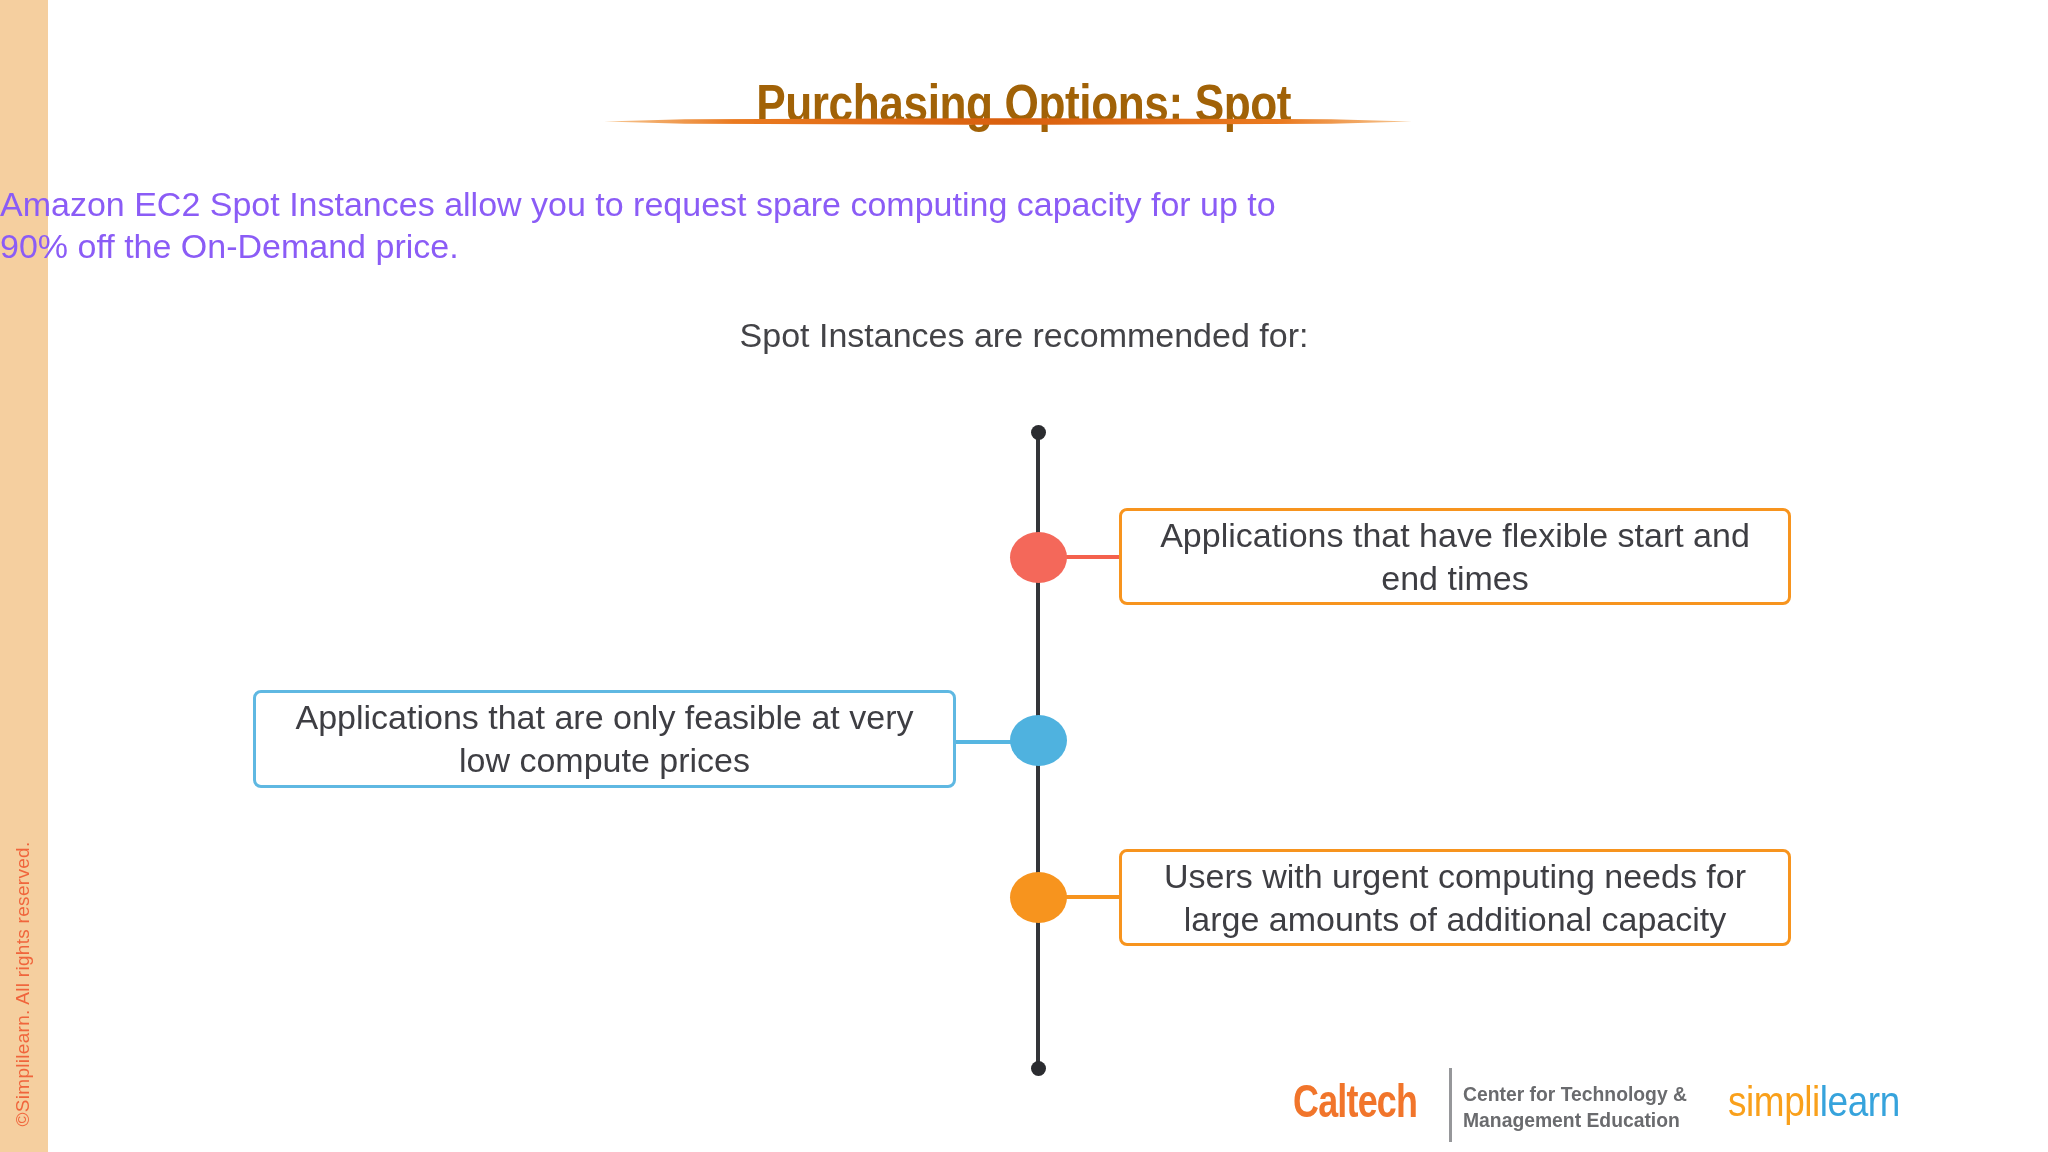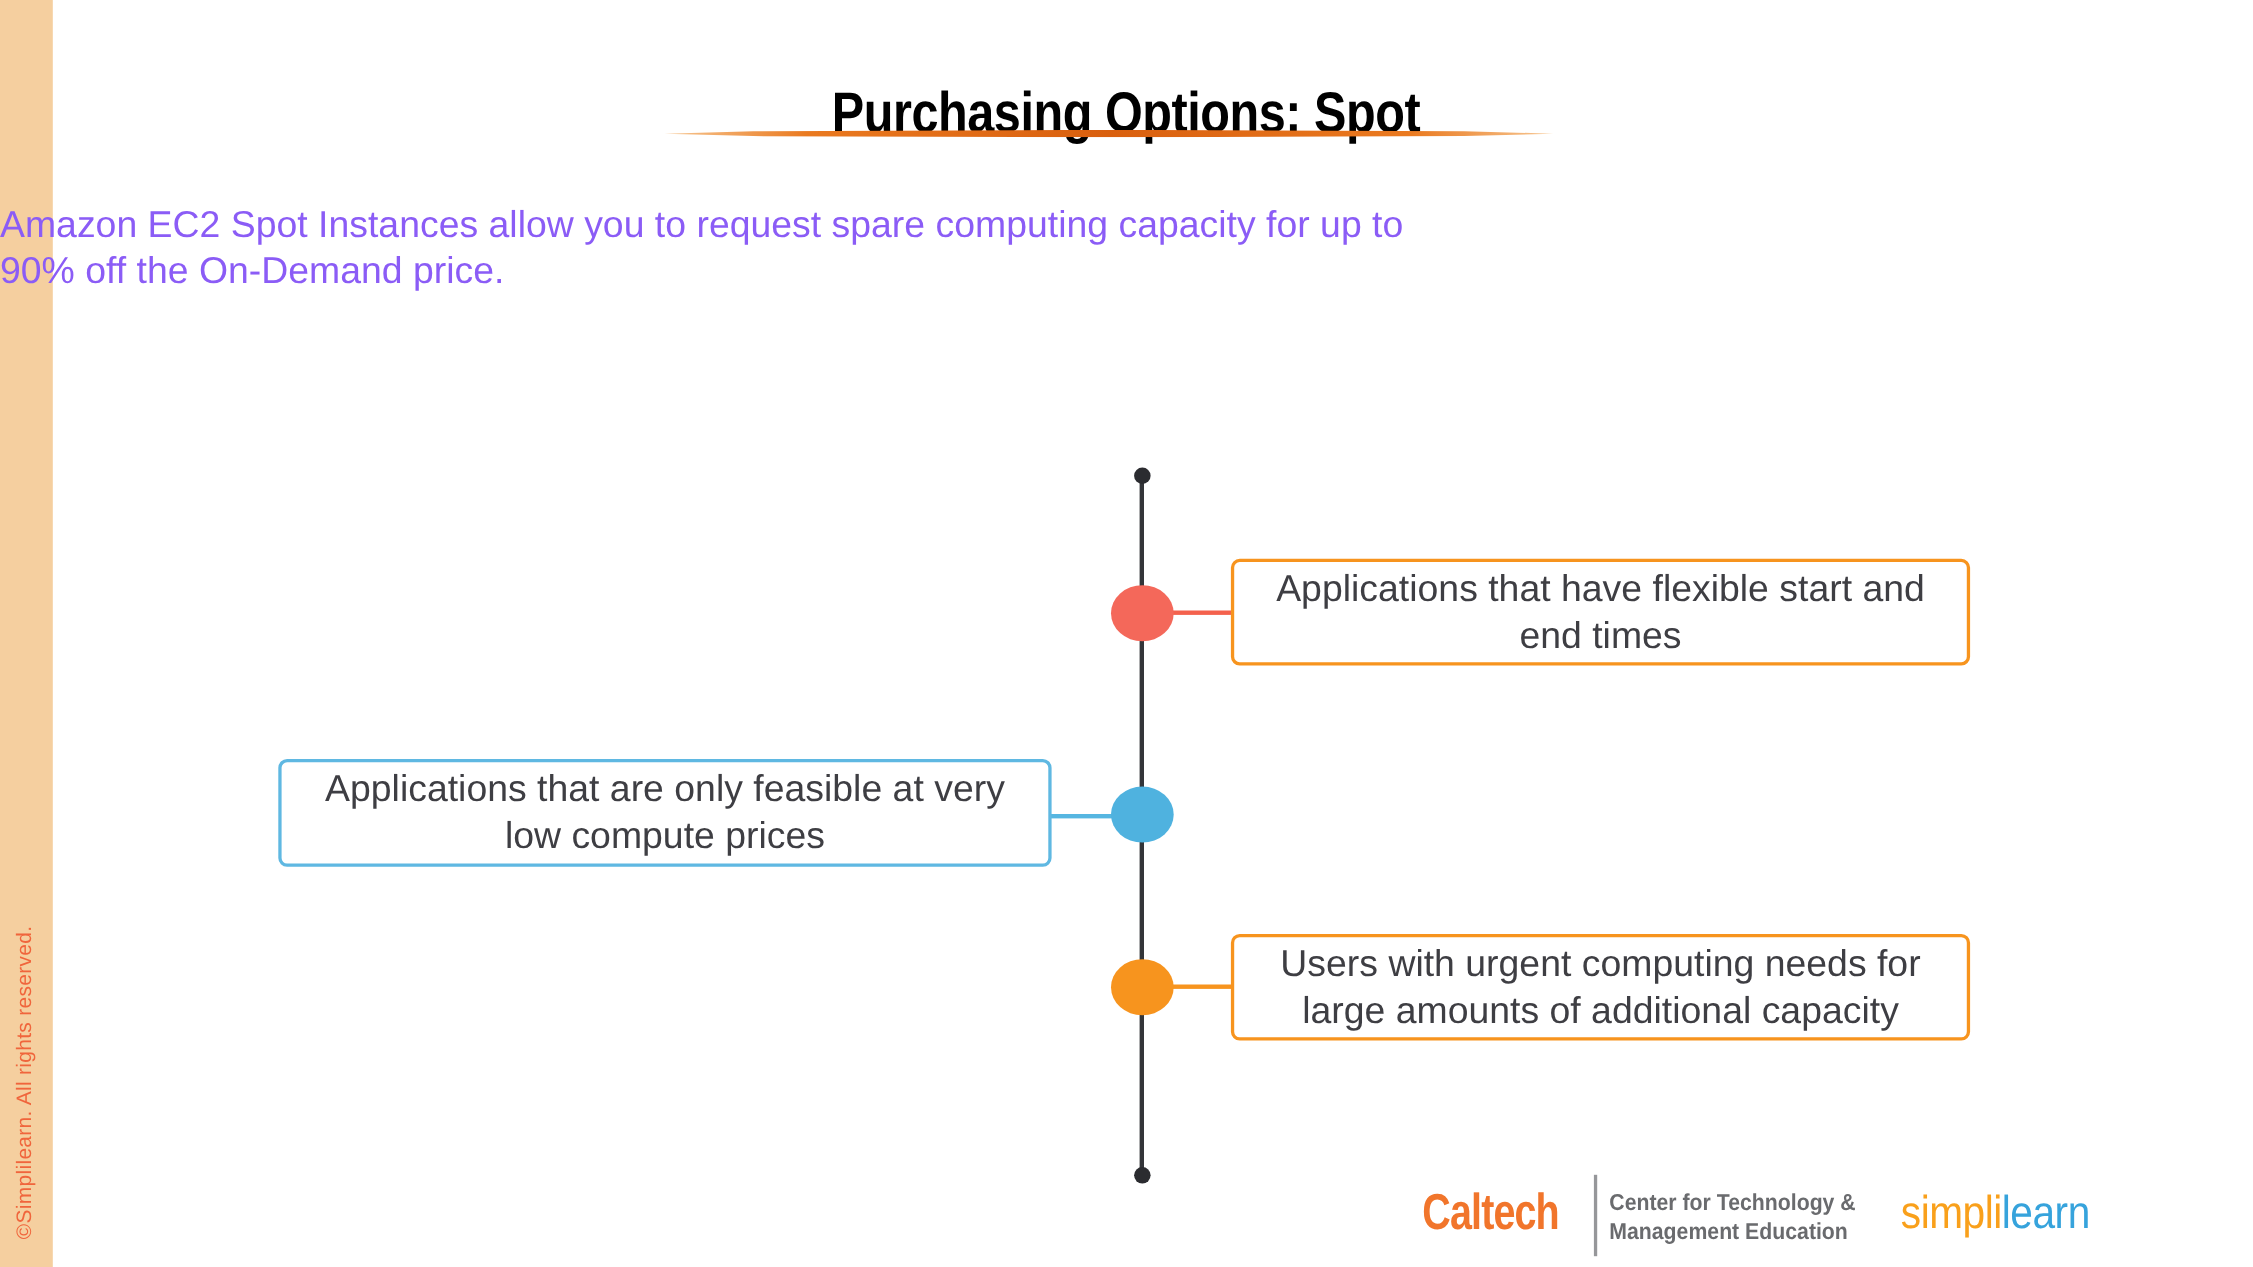--- a/index.html
+++ b/index.html
@@ -9,21 +9,21 @@
   }
   
   .edge-strip{position:absolute;left:0;top:0;width:48px;height:1152px;background:#F5CF9F;}
   .copyright{
     position:absolute;left:23px;top:984px;transform:translate(-50%,-50%) rotate(-90deg);
     white-space:nowrap;font-size:19px;color:#F0653C;letter-spacing:.3px;
   }
   
   .title{
     position:absolute;left:0;right:0;top:40px;text-align:center;
-    font-size:52px;font-weight:bold;color:#000000;line-height:56px;
+    font-size:52px;font-weight:bold;color:#a16207;line-height:56px;
   }
   .title span{display:inline-block;transform:scaleX(.85);letter-spacing:-.5px;}
   .title-underline{
     position:absolute;left:604px;top:118px;width:808px;height:7px;
     background:linear-gradient(90deg,#f7c894 0%,#ea7a20 16%,#d95f0e 50%,#ea7a20 84%,#f7c894 100%);
     clip-path:polygon(0% 50%,10% 18%,45% 4%,55% 4%,90% 18%,100% 50%,90% 82%,55% 96%,45% 96%,10% 82%);
   }
   
   .intro{
     position:absolute;left:0;right:0;top:183px;text-align:left;
@@ -82,20 +82,21 @@
   <div class="edge-strip"></div>
   <div class="copyright">©Simplilearn. All rights reserved.</div>
 
   <h1 class="title"><span>Purchasing Options: Spot</span></h1>
   <div class="title-underline"></div>
 
   <div class="intro">
     <div>Amazon EC2 Spot Instances allow you to request spare computing capacity for up to</div>
     <div>90% off the On-Demand price.</div>
   </div>
+  <div class="subtitle">Spot Instances are recommended for:</div>
 
   <div class="spine"></div>
   <div class="spine-dot top"></div>
   <div class="spine-dot bottom"></div>
 
   <div class="connector c1"></div>
   <div class="connector c2"></div>
   <div class="connector c3"></div>
 
   <div class="node red"></div>

